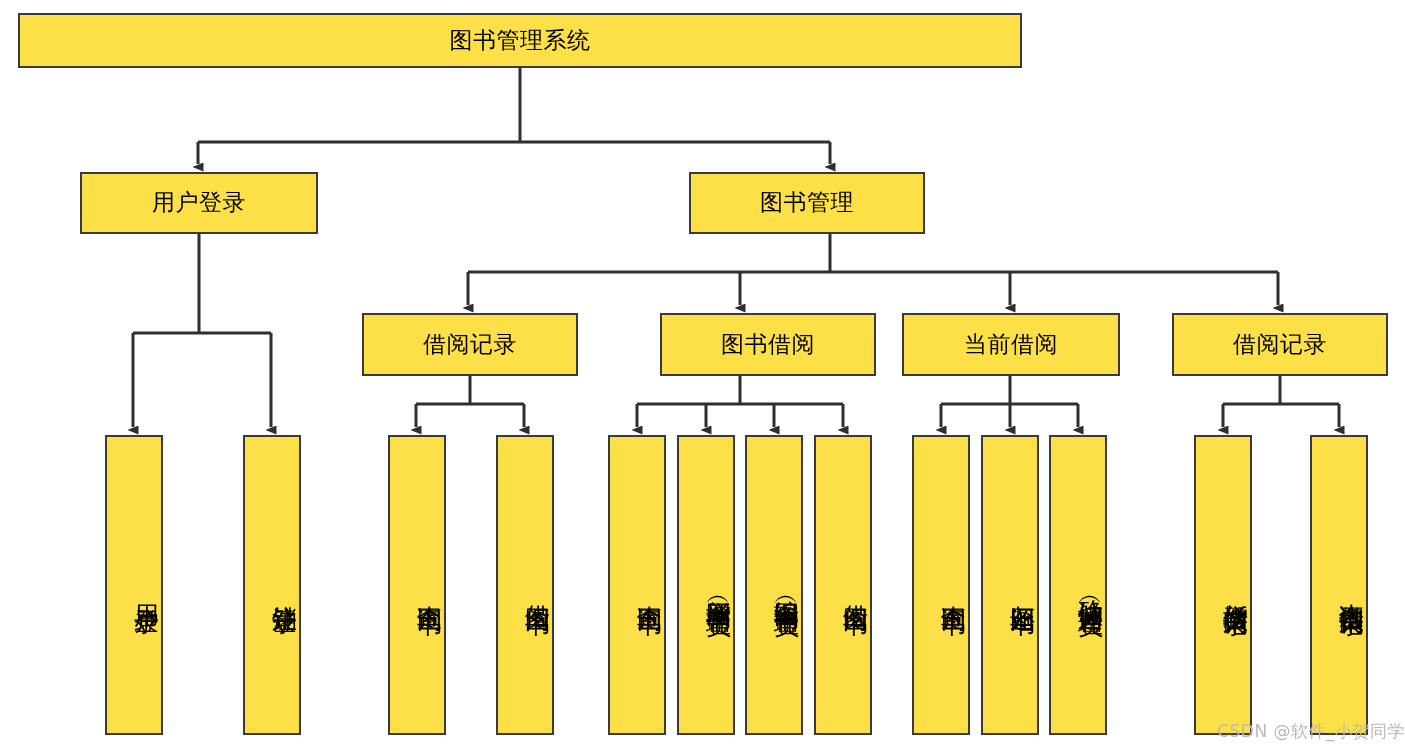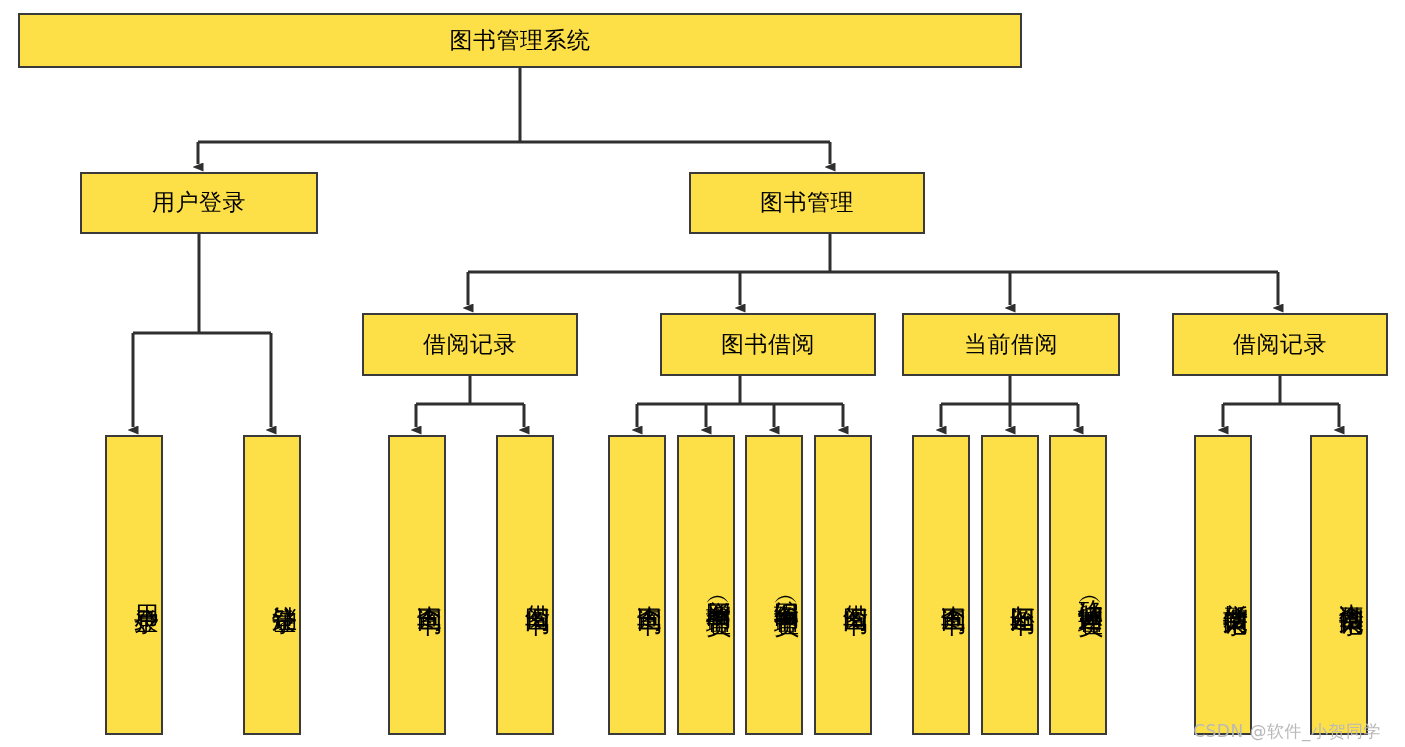--- a/index.html
+++ b/index.html
@@ -62,21 +62,21 @@
     text-orientation: upright;
     font-size: 25px;
     line-height: 1.18;
     letter-spacing: 2px;
     text-align: center;
     white-space: nowrap;
   }
   
   #watermark {
     position: absolute;
-    right: 24px;
+    right: 0;
     bottom: 4px;
     font-size: 17px;
     color: #b9b9b9;
     letter-spacing: 0.5px;
     white-space: nowrap;
     user-select: none;
     margin-left: 45px;
   }
 </style>
 </head>

